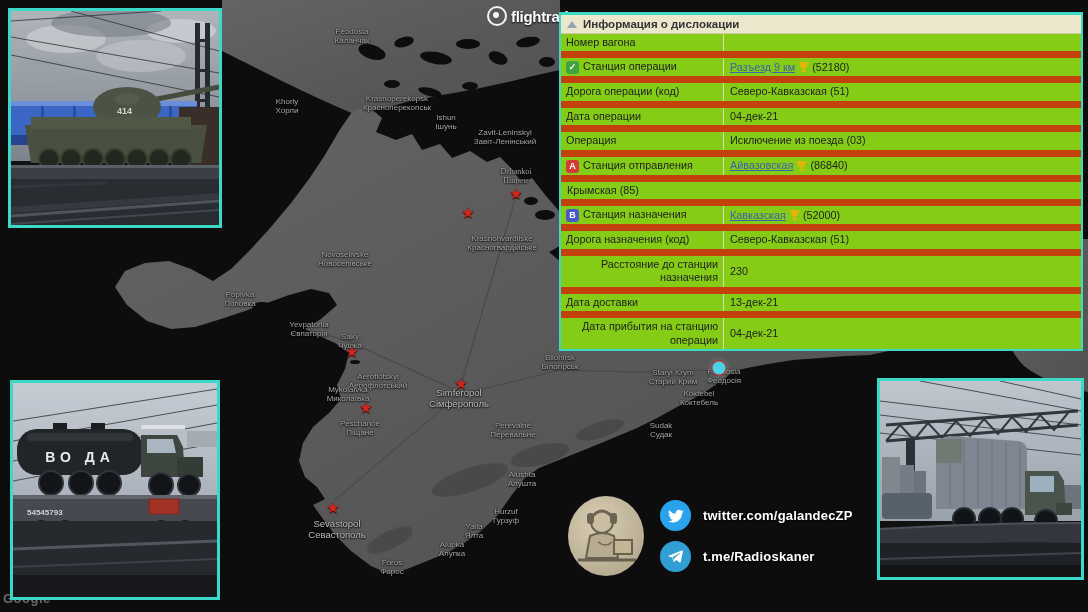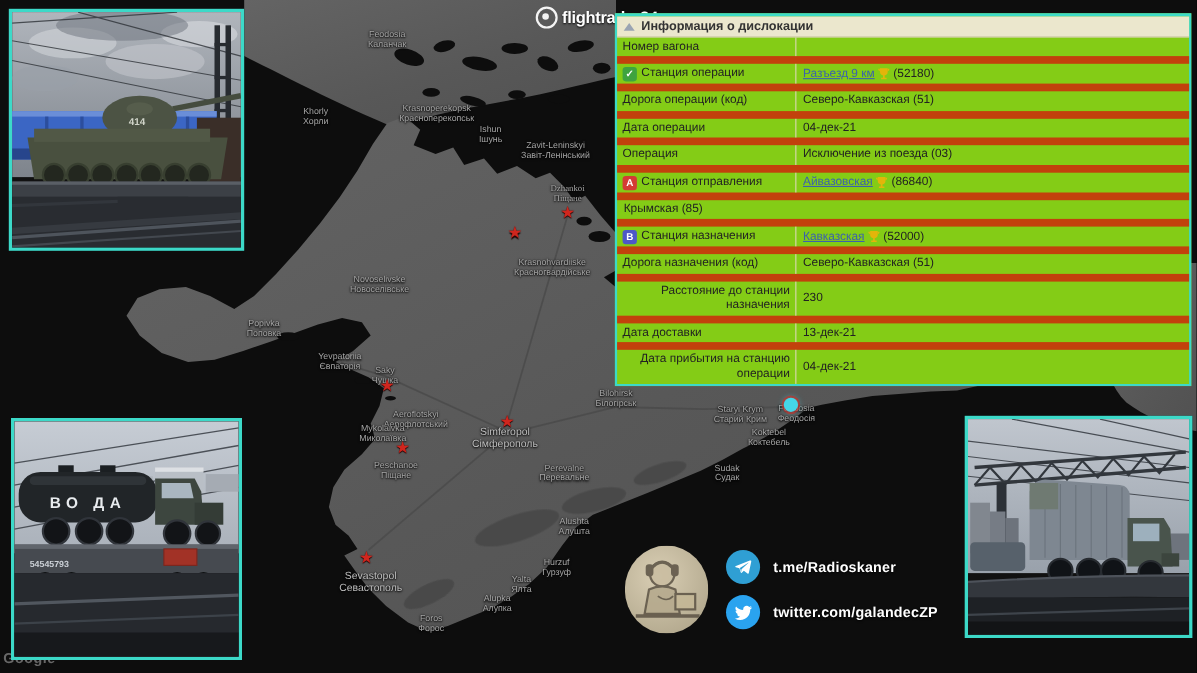--- a/index.html
+++ b/index.html
@@ -540,33 +540,33 @@
           <rect x="43" y="18" width="5" height="9" rx="2" fill="#5b5244"></rect>
           <path d="M22,40 Q34,34 46,40 L50,62 L18,62 Z" fill="#b4a98c"></path>
           <rect x="46" y="44" width="18" height="14" fill="#c3b796"></rect>
           <path d="M10,64 L68,64" stroke-width="3"></path>
           <path d="M30,46 Q38,52 44,46" stroke-width="1.5"></path>
         </g>
       </svg>
     </div>
     <div class="soc-rows">
       <div class="soc-row">
+        <span class="soc-icon tw">
+          <svg width="17" height="17" viewBox="0 0 24 24">
+              <path fill="#fff" d="M23.4 5.9c-.8.4-1.7.6-2.6.8a4.5 4.5 0 0 0 2-2.5c-.9.5-1.9.9-2.9 1.1a4.5 4.5 0 0 0-7.8 3.1c0 .4 0 .7.1 1A12.8 12.8 0 0 1 3 4.7a4.5 4.5 0 0 0 1.4 6 4.4 4.4 0 0 1-2-.5v.1c0 2.2 1.5 4 3.6 4.4-.7.2-1.4.2-2 .1a4.5 4.5 0 0 0 4.2 3.1A9 9 0 0 1 1.5 20a12.7 12.7 0 0 0 6.9 2c8.3 0 12.8-6.9 12.8-12.8v-.6c.9-.6 1.6-1.4 2.2-2.3z"></path>
+            </svg>
+        </span>
+        <span class="soc-text">twitter.com/galandecZP</span>
+      </div>
+      <div class="soc-row">
         <span class="soc-icon tg">
           <svg width="17" height="17" viewBox="0 0 24 24">
               <path fill="#fff" d="M20.7 3.7 2.9 10.6c-1.2.5-1.2 1.2-.2 1.5l4.6 1.4 1.7 5.3c.2.6.1.8.7.8.5 0 .7-.2 1-.5l2.3-2.2 4.7 3.5c.9.5 1.5.2 1.7-.8l3.1-14.5c.3-1.2-.5-1.8-1.8-1.4zM7.9 13.2l10.3-6.5c.5-.3 1-.1.6.2l-8.8 8-0.3 3.6-1.8-5.3z"></path>
             </svg>
         </span>
         <span class="soc-text">t.me/Radioskaner</span>
       </div>
-      <div class="soc-row">
-        <span class="soc-icon tw">
-          <svg width="17" height="17" viewBox="0 0 24 24">
-              <path fill="#fff" d="M23.4 5.9c-.8.4-1.7.6-2.6.8a4.5 4.5 0 0 0 2-2.5c-.9.5-1.9.9-2.9 1.1a4.5 4.5 0 0 0-7.8 3.1c0 .4 0 .7.1 1A12.8 12.8 0 0 1 3 4.7a4.5 4.5 0 0 0 1.4 6 4.4 4.4 0 0 1-2-.5v.1c0 2.2 1.5 4 3.6 4.4-.7.2-1.4.2-2 .1a4.5 4.5 0 0 0 4.2 3.1A9 9 0 0 1 1.5 20a12.7 12.7 0 0 0 6.9 2c8.3 0 12.8-6.9 12.8-12.8v-.6c.9-.6 1.6-1.4 2.2-2.3z"></path>
-            </svg>
-        </span>
-        <span class="soc-text">twitter.com/galandecZP</span>
-      </div>
     </div>
   </div>
 
   <div id="attrib">Google</div>
 
 </div>
 
 </body></html>

